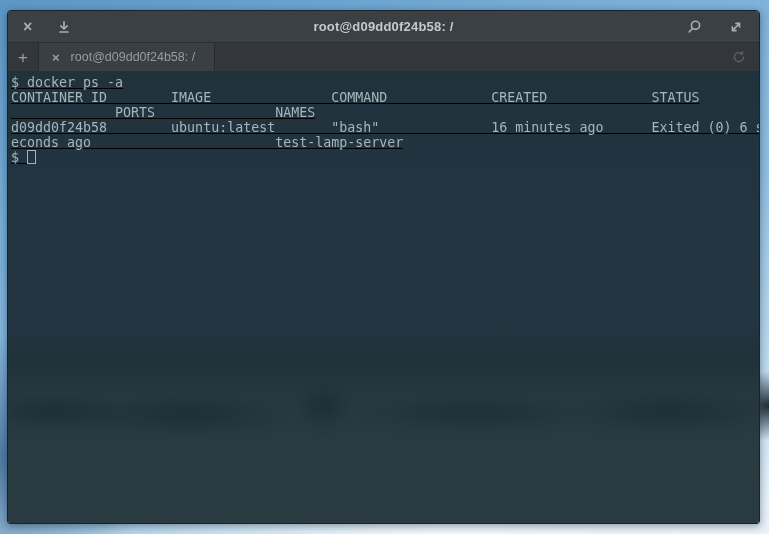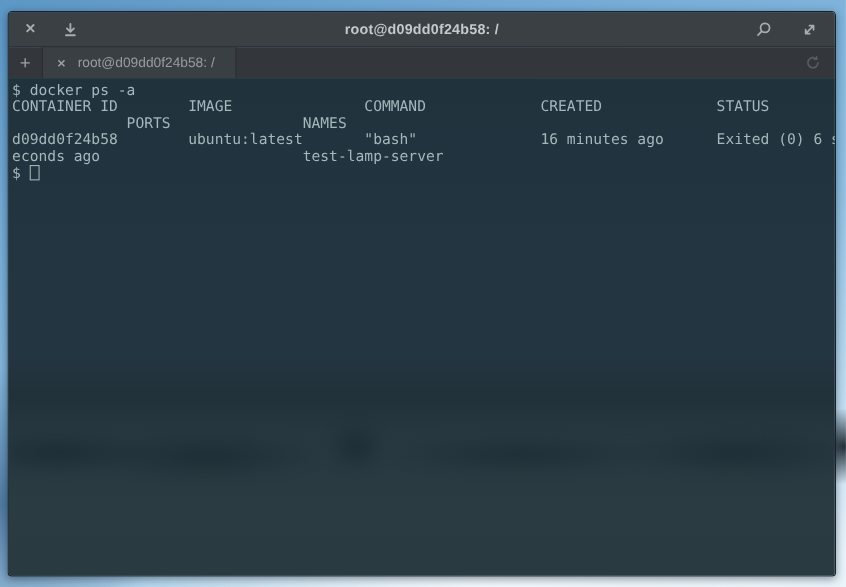--- a/index.html
+++ b/index.html
@@ -54,20 +54,21 @@
   }
   .tab-close { color: #9aa1a6; font-size: 13px; font-weight: bold; line-height: 1; }
   .history-btn { margin-left: auto; display: flex; align-items: center; padding-right: 12px; color: #575d63; }
 
   
   .terminal {
     flex: 1; position: relative; overflow: hidden;
     background: linear-gradient(180deg,
       #20323c 0%, #233541 38%, #243542 56%,
       #203139 64%, #273840 72%, #2a3b42 86%, #293a41 100%);
+    text-decoration: underline;
   }
   .horizon {
     position: absolute; left: 0; right: 0; top: 298px; height: 74px;
     filter: blur(5px); opacity: 0.55; pointer-events: none;
     background:
       radial-gradient(120px 26px at 6% 58%,  #15252c, rgba(21,37,44,0) 72%),
       radial-gradient(150px 30px at 24% 62%, #16262d, rgba(22,38,45,0) 72%),
       radial-gradient(40px 34px at 42% 50%,  #14242b, rgba(20,36,43,0) 70%),
       radial-gradient(170px 26px at 62% 60%, #17272e, rgba(23,39,46,0) 72%),
       radial-gradient(150px 30px at 88% 58%, #16262d, rgba(22,38,45,0) 72%);

